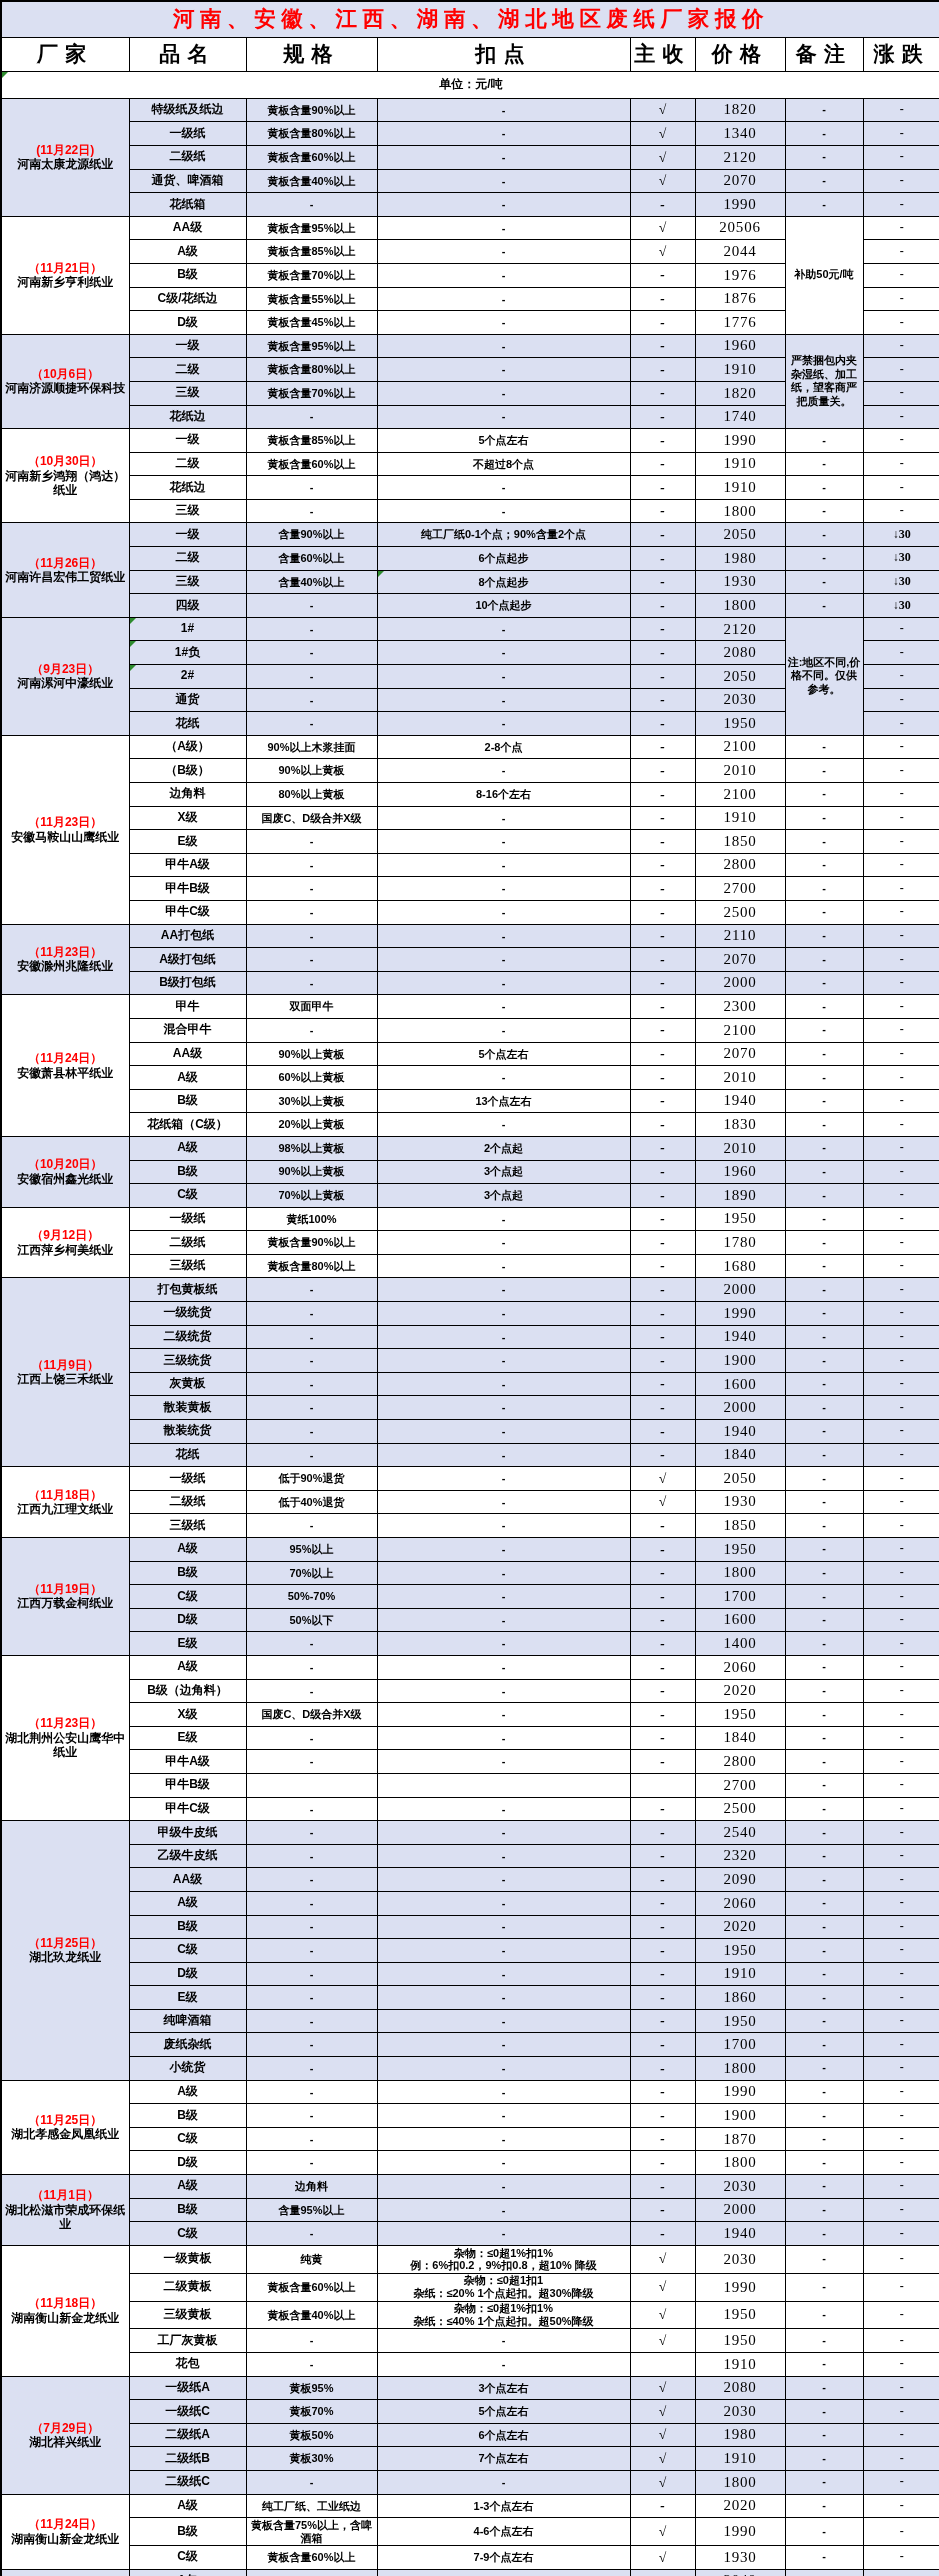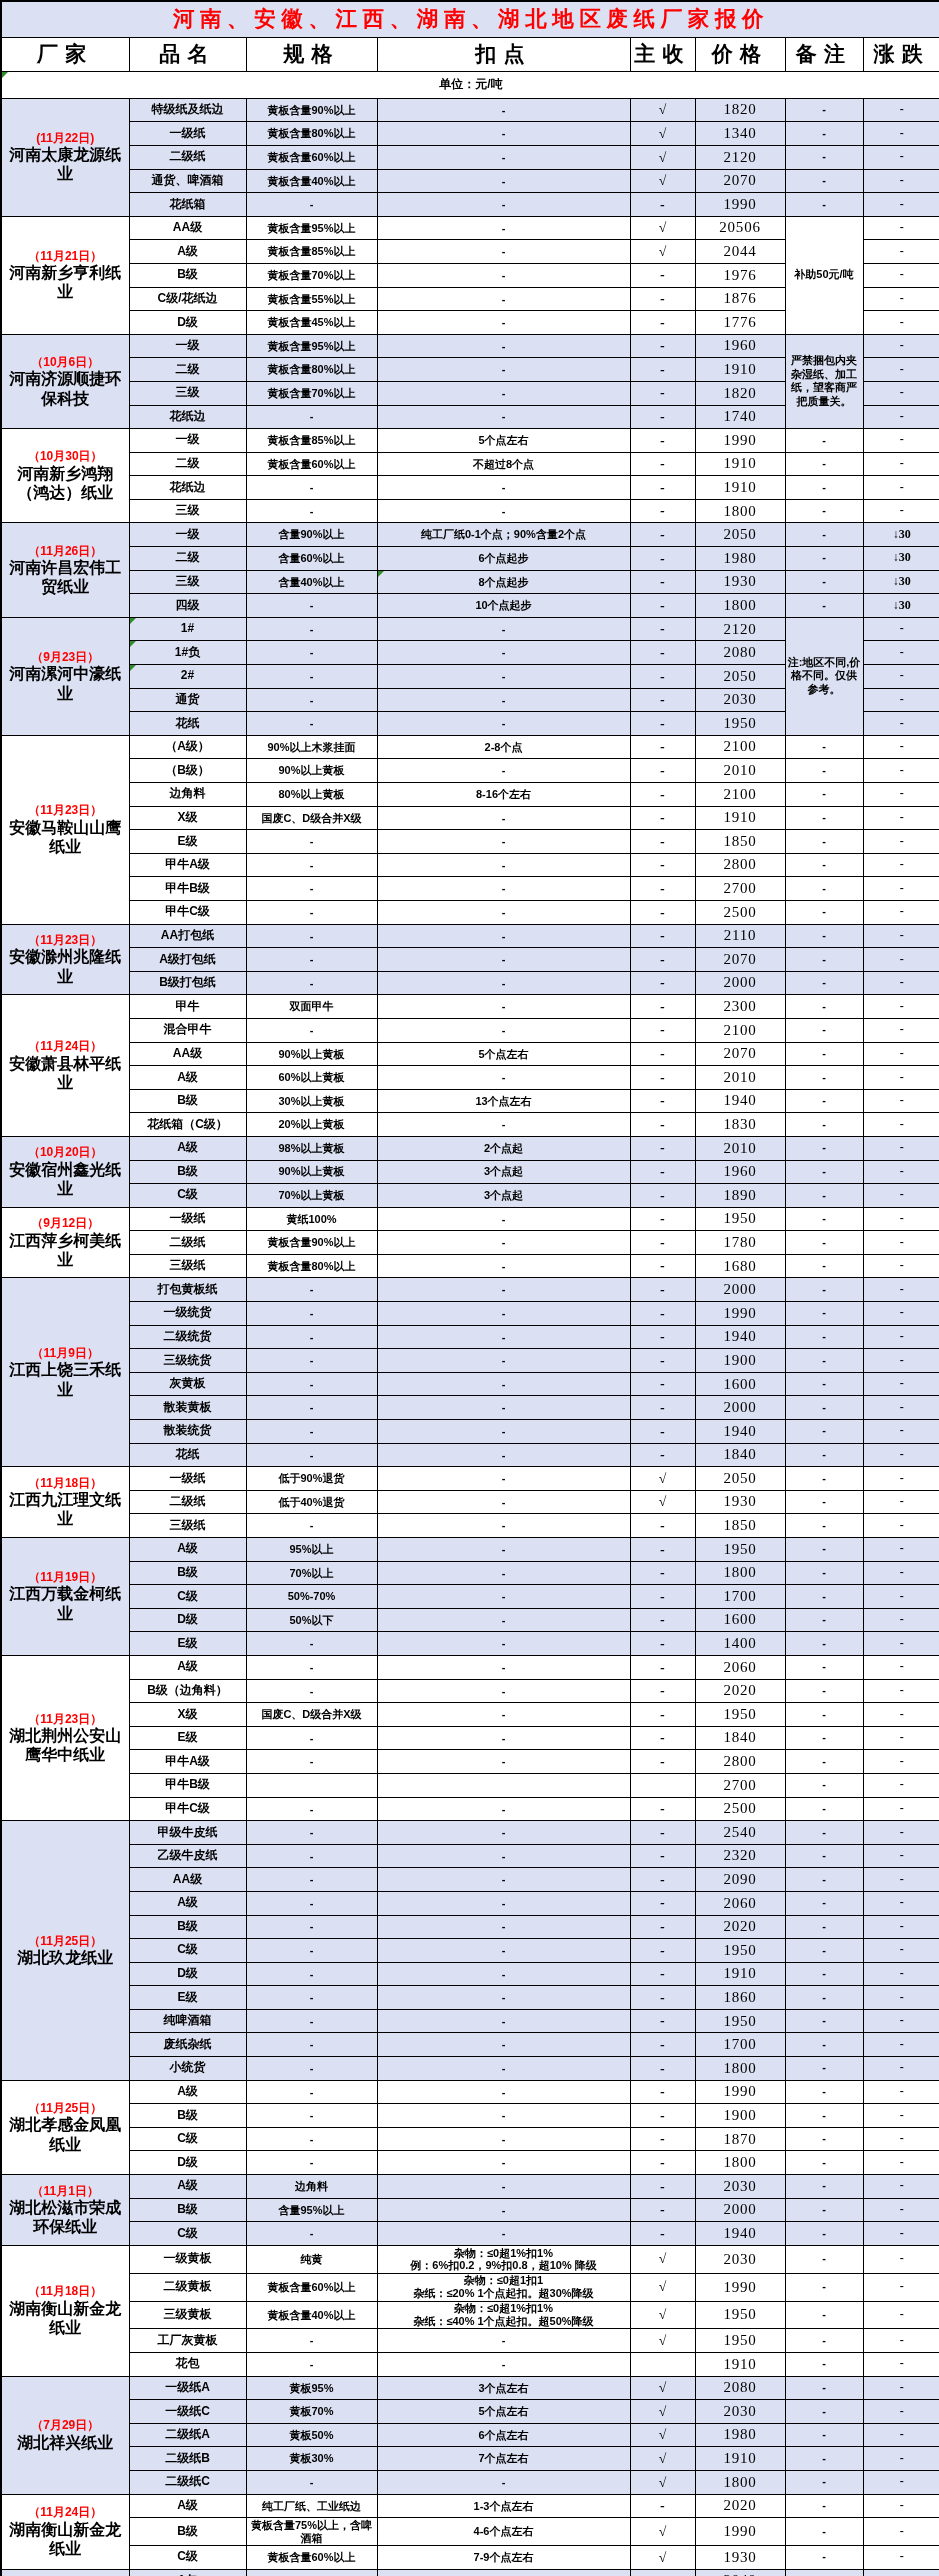--- a/index.html
+++ b/index.html
@@ -9,21 +9,21 @@
      font-size:11px;font-weight:700;color:#000;height:21px;line-height:1.15;
      overflow:hidden;position:relative;word-break:break-all;}
   tr.shaded td{background:#dbe0f2;}
   tr.block-start td{border-top:1.6px solid #000;}
   .title-row td{background:#dbe0f2;color:#ff0000;font-size:21.5px;font-weight:900;
      letter-spacing:5.6px;height:33px;border-bottom:1.6px solid #000;}
   .header-row td{font-size:21px;font-weight:900;letter-spacing:7.2px;height:32px;
      border-bottom:1.6px solid #000;background:#fff;}
   .unit-row td{height:24px;font-size:12px;background:#fff;border-bottom:1.6px solid #000;}
   td.factory .fdate{color:#ff0000;font-size:12px;font-weight:900;line-height:1.2;}
-  td.factory .fname{font-size:16px;font-weight:700;line-height:1.2;}
+  td.factory .fname{font-size:12px;font-weight:700;line-height:1.2;}
   td.pname{font-size:12px;}
   td.spec{font-size:11px;}
   td.deduct{font-size:11px;white-space:pre-line;}
   td.main{font-family:"Liberation Serif","DejaVu Serif",serif;font-style:italic;
      font-size:13.5px;font-weight:700;}
   td.price{font-family:"Liberation Serif","DejaVu Serif",serif;font-size:15px;
      font-weight:400;letter-spacing:0.8px;}
   td.remark{font-size:11px;line-height:1.25;}
   td.change{font-family:"Liberation Serif","DejaVu Serif",serif;font-size:12px;}
   .gt::before{content:"";position:absolute;top:0;left:0;

